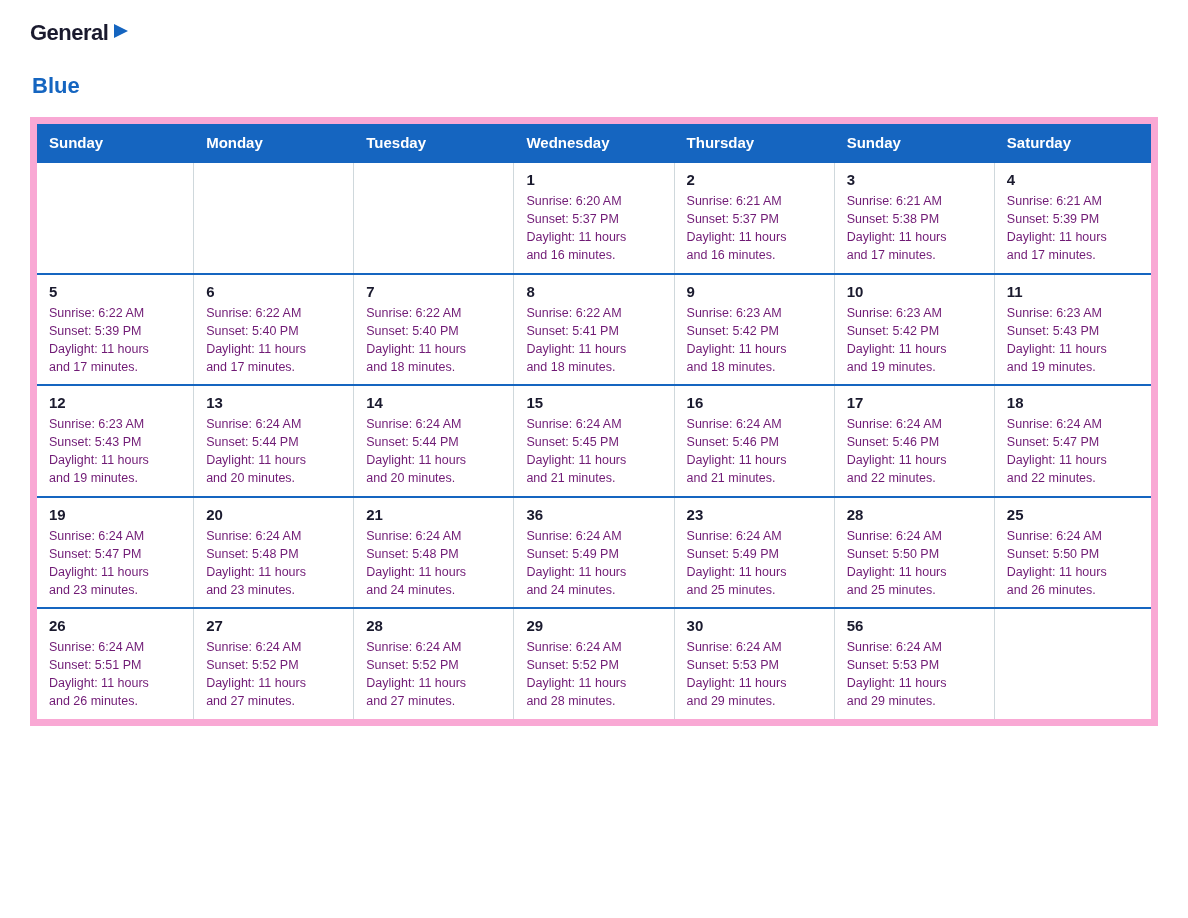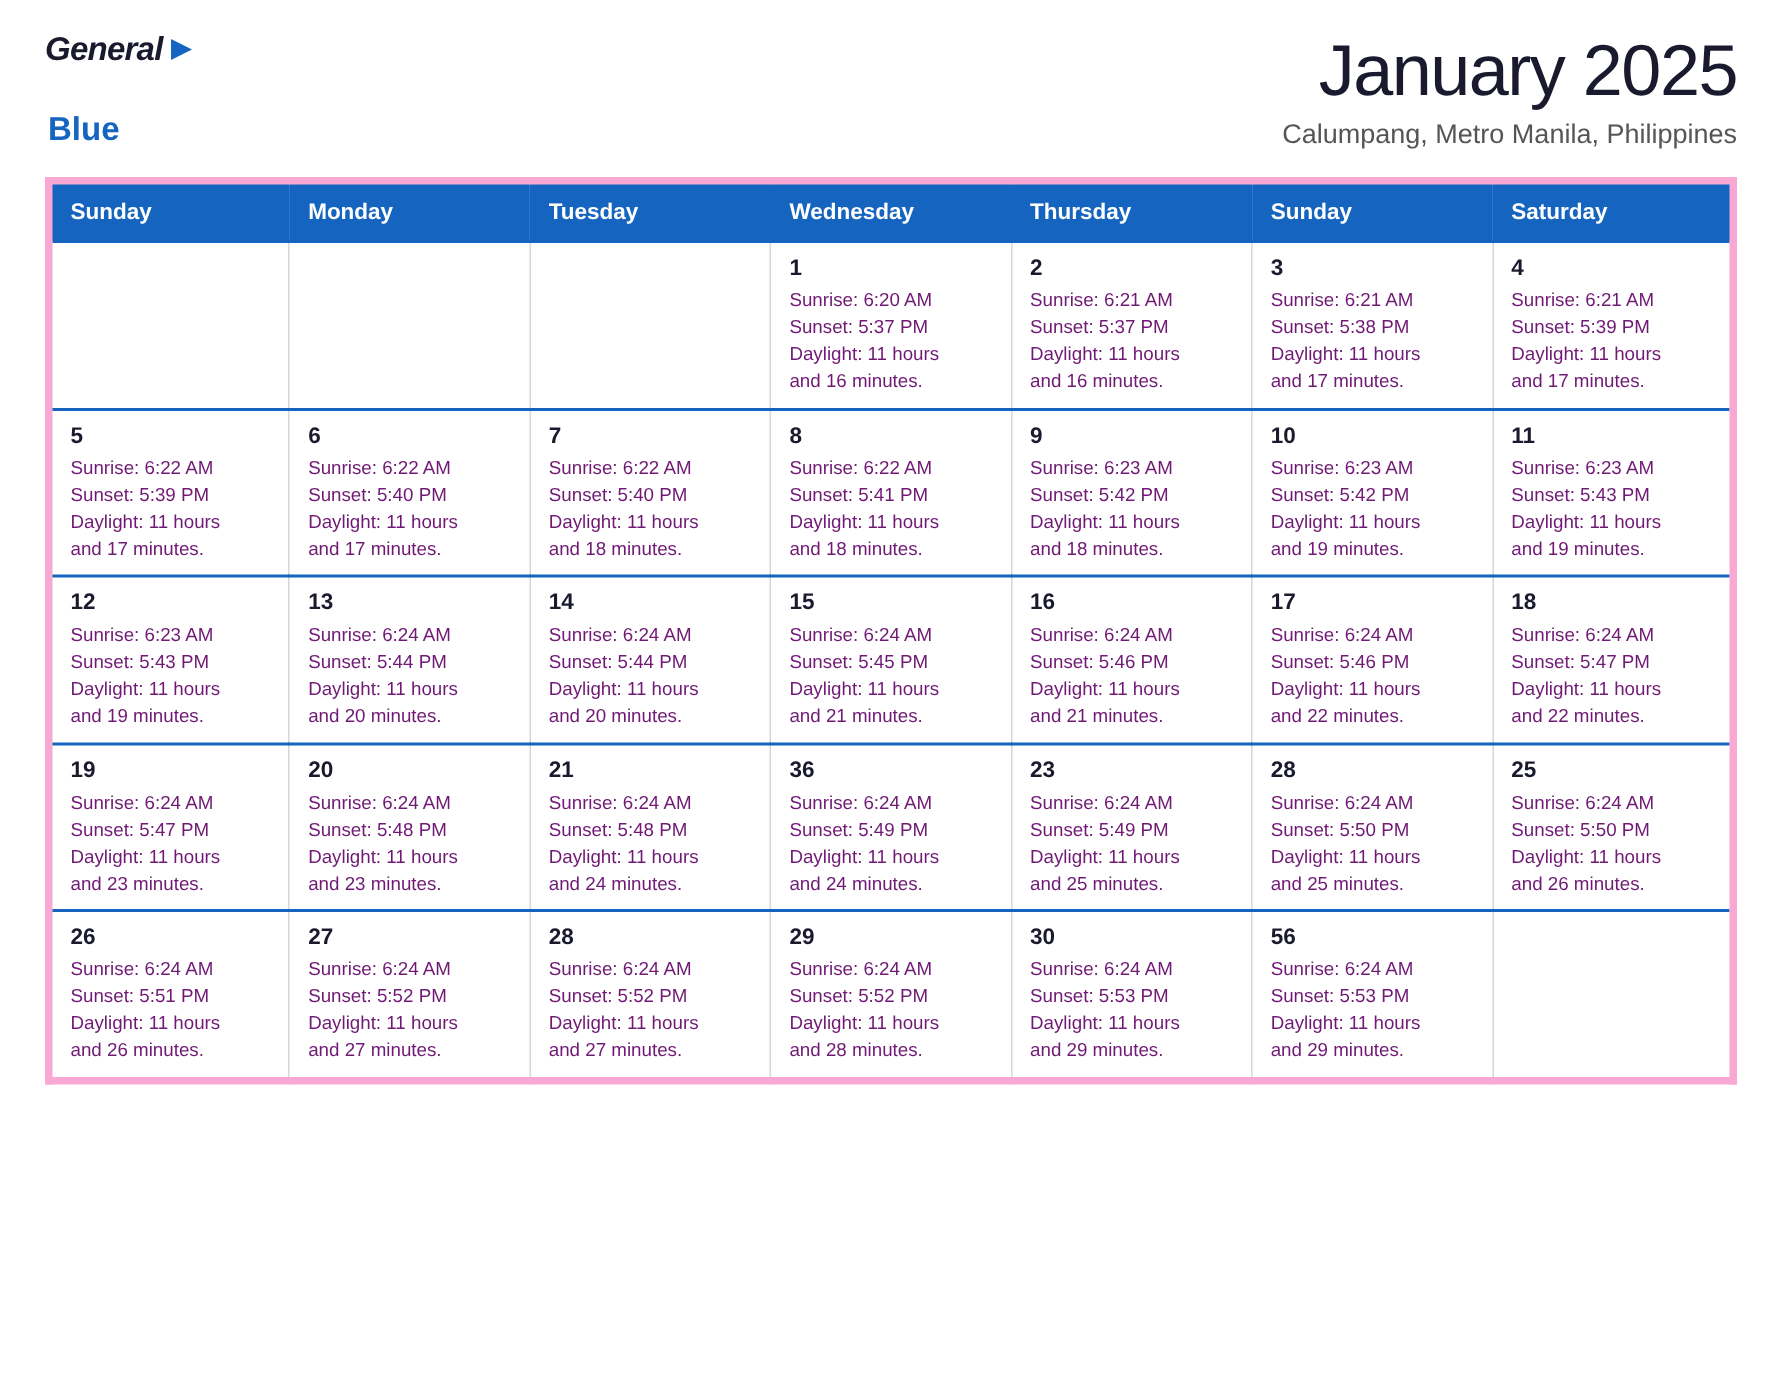--- a/index.html
+++ b/index.html
@@ -21,22 +21,21 @@
       color: #1a1a2e;
       letter-spacing: -0.5px;
     }
     .logo-wrapper {
       display: flex;
       flex-direction: column;
       align-items: flex-start;
     }
     .logo-line1 {
       display: flex;
-      align-items: center;
-      font-style: italic;
+      align-items: flex-start;
     }
     .logo-line2 {
       font-size: 22px;
       font-weight: bold;
       color: #1565c0;
       margin-left: 2px;
       margin-top: 27px;
     }
     .title-block {
       text-align: right;
@@ -49,21 +48,21 @@
     }
     .title-block h2 {
       font-size: 18px;
       font-weight: normal;
       color: #555;
       margin-top: 4px;
     }
     .calendar {
       width: 100%;
       border-collapse: collapse;
-      border: 5px solid #f9a8d4;
+      border: 7px solid #f9a8d4;
     }
     .calendar thead tr {
       background-color: #1565c0;
     }
     .calendar thead th {
       color: #fff;
       font-size: 15px;
       font-weight: bold;
       padding: 10px 12px;
       text-align: left;
@@ -106,24 +105,20 @@
 <div class="header">
   <div class="logo-wrapper">
     <div class="logo-line1">
       <span class="logo-text-general">General</span>
       <svg width="22" height="22" viewBox="0 0 22 22" style="margin-left:2px;margin-top:0px;">
         <polygon points="4,4 18,11 4,18" fill="#1565c0"></polygon>
       </svg>
     </div>
     <div class="logo-line2">Blue</div>
   </div>
-  <div class="title-block">
-    <h1>January 2025</h1>
-    <h2>Calumpang, Metro Manila, Philippines</h2>
-  </div>
 </div>
 
 <table class="calendar">
   <thead>
     <tr>
     <th>Sunday</th>
         <th>Monday</th>
         <th>Tuesday</th>
         <th>Wednesday</th>
         <th>Thursday</th>

